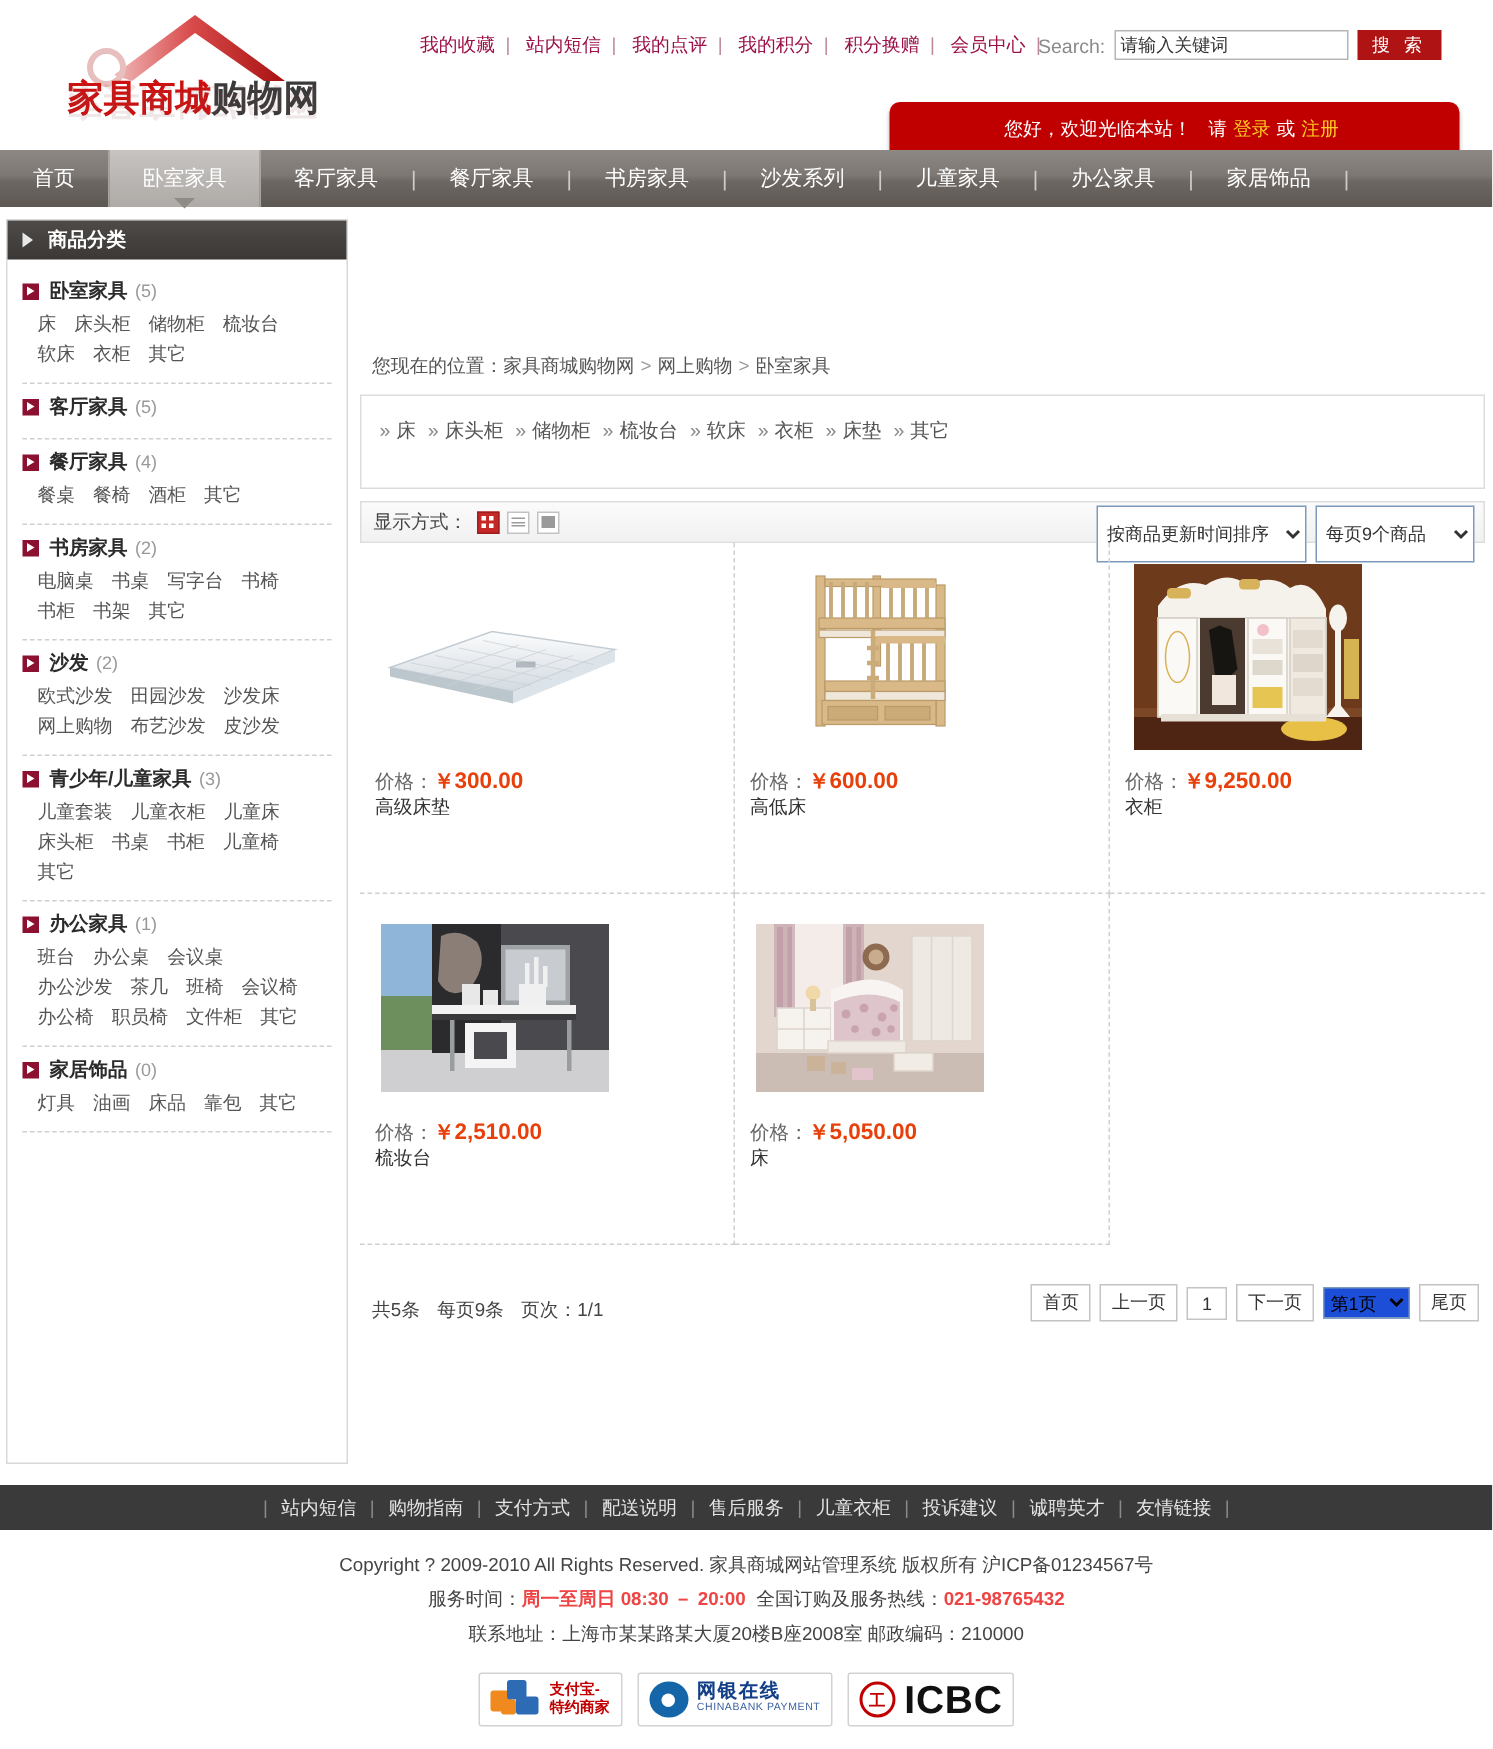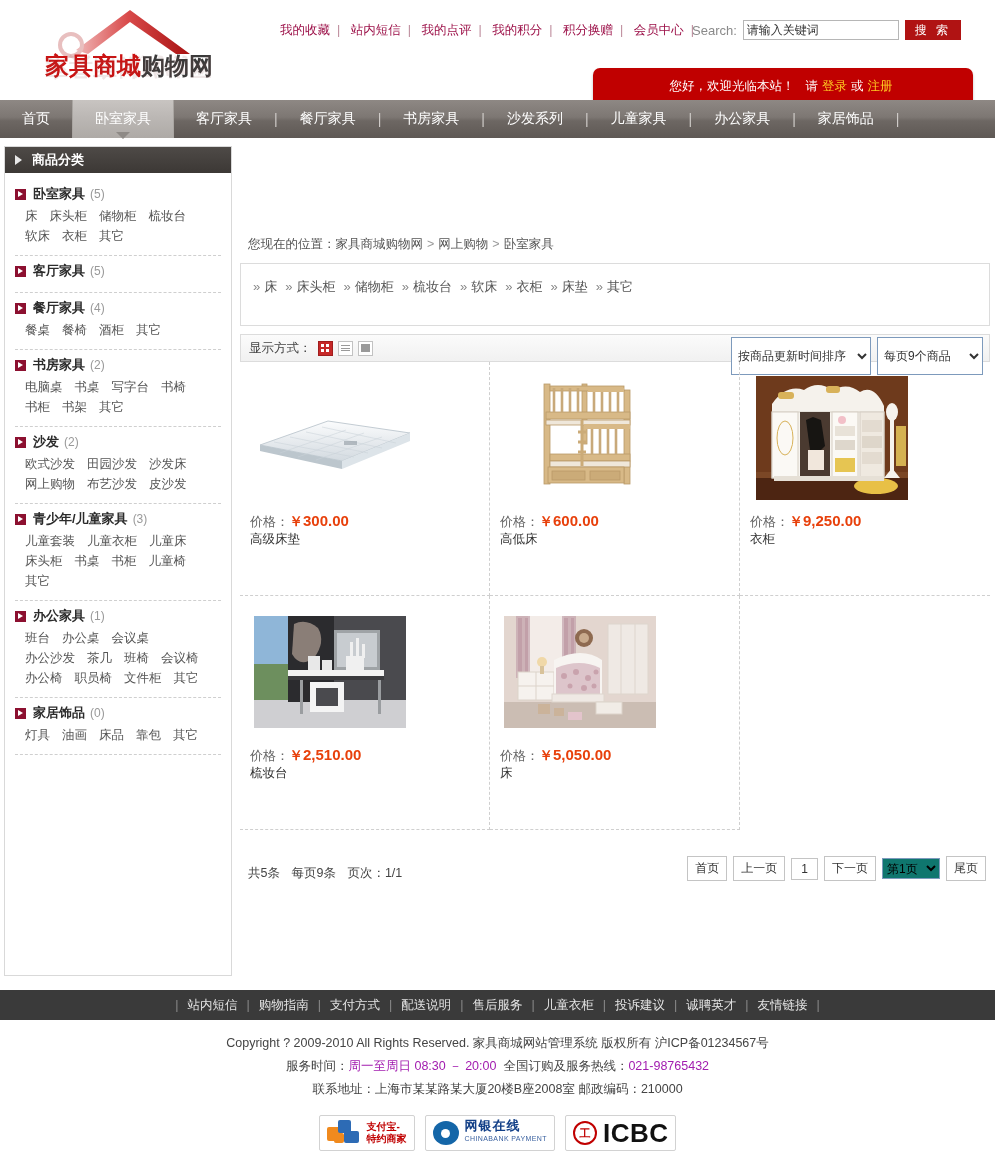--- a/index.html
+++ b/index.html
@@ -389,21 +389,21 @@
     text-decoration: none;
     font-size: 12px;
     display: inline-block;
   }
   .pbtn.num { padding: 3px 9px; }
   select.psel {
     font-family: "Liberation Sans", sans-serif;
     font-size: 12px;
     height: 21px;
     border: 1px solid #7d9abc;
-    background: #0f766e;
+    background: #1d4ed8;
     width: 58px;
   }
 
   
   .footbar {
     margin-top: 14px;
     height: 30px;
     background: #3a3a3a;
     display: flex;
     align-items: center;
@@ -413,21 +413,21 @@
   }
   .footbar a { color: #e4e4e4; text-decoration: none; padding: 0 9px; }
   .footbar .bar { color: #8a8a8a; }
   .footinfo {
     text-align: center;
     padding-top: 12px;
     font-size: 12.5px;
     color: #444;
     line-height: 23px;
   }
-  .footinfo .red { color: #a21caf; font-weight: normal; }
+  .footinfo .red { color: #ef4444; font-weight: bold; }
   .paybar {
     margin-top: 14px;
     display: flex;
     justify-content: center;
     gap: 10px;
     padding-bottom: 18px;
   }
   .paybox {
     border: 1px solid #d2d2d2;
     background: #fff;
@@ -446,21 +446,21 @@
   .ap4 { left:7px; top:13px; width:10px; height:10px; background:#f08a1e; }
   .alipay-txt { font-size: 10px; color: #c00000; font-weight: bold; line-height: 12px; white-space: nowrap; }
   .cb-eye {
     width: 26px; height: 24px;
     border-radius: 50%;
     background: #1466a8;
     display: flex; align-items: center; justify-content: center;
   }
   .cb-eye span { width: 9px; height: 9px; border-radius: 50%; background: #fff; display:block; }
   .cb-txt { line-height: 12px; }
-  .cb-txt .b { font-size: 13px; font-weight: bold; color: #123f87; letter-spacing: 1px; font-family: Liberation Mono, monospace; }
+  .cb-txt .b { font-size: 13px; font-weight: bold; color: #123f87; letter-spacing: 1px; }
   .cb-txt .s { font-size: 7px; color: #3b62a0; letter-spacing: 0.4px; }
   .icbc-mark {
     width: 24px; height: 24px;
     border: 2px solid #c00000;
     border-radius: 50%;
     color: #c00000;
     font-size: 11px;
     font-weight: bold;
     display: flex; align-items: center; justify-content: center;
   }

